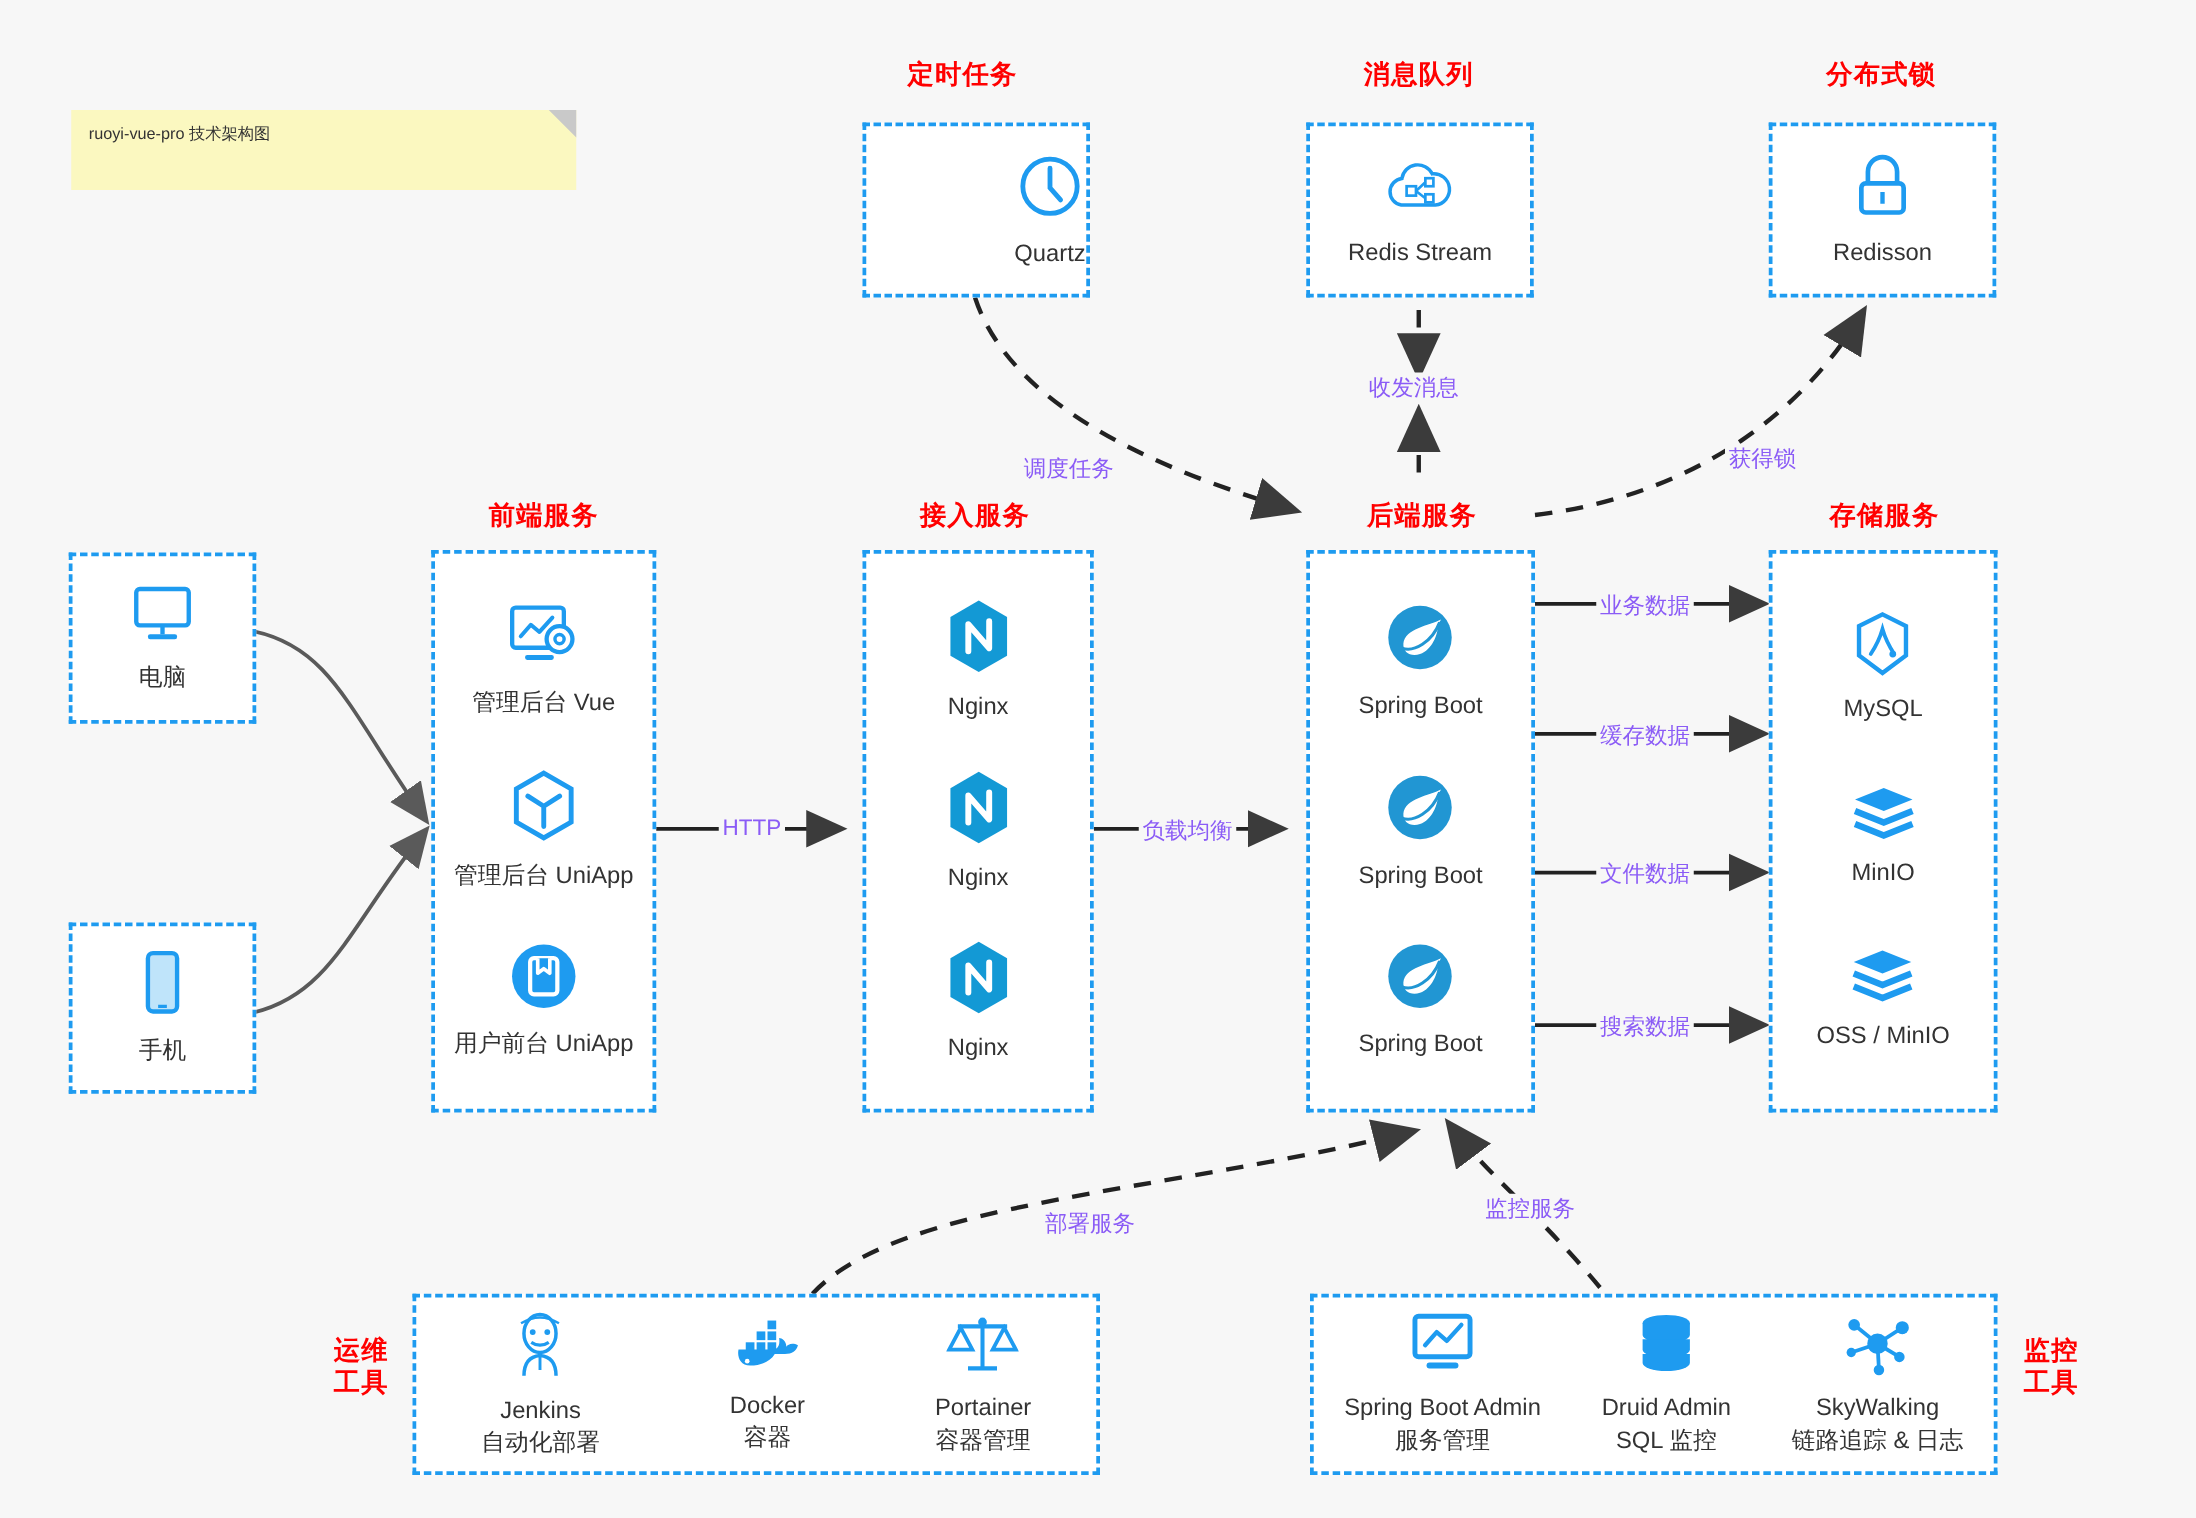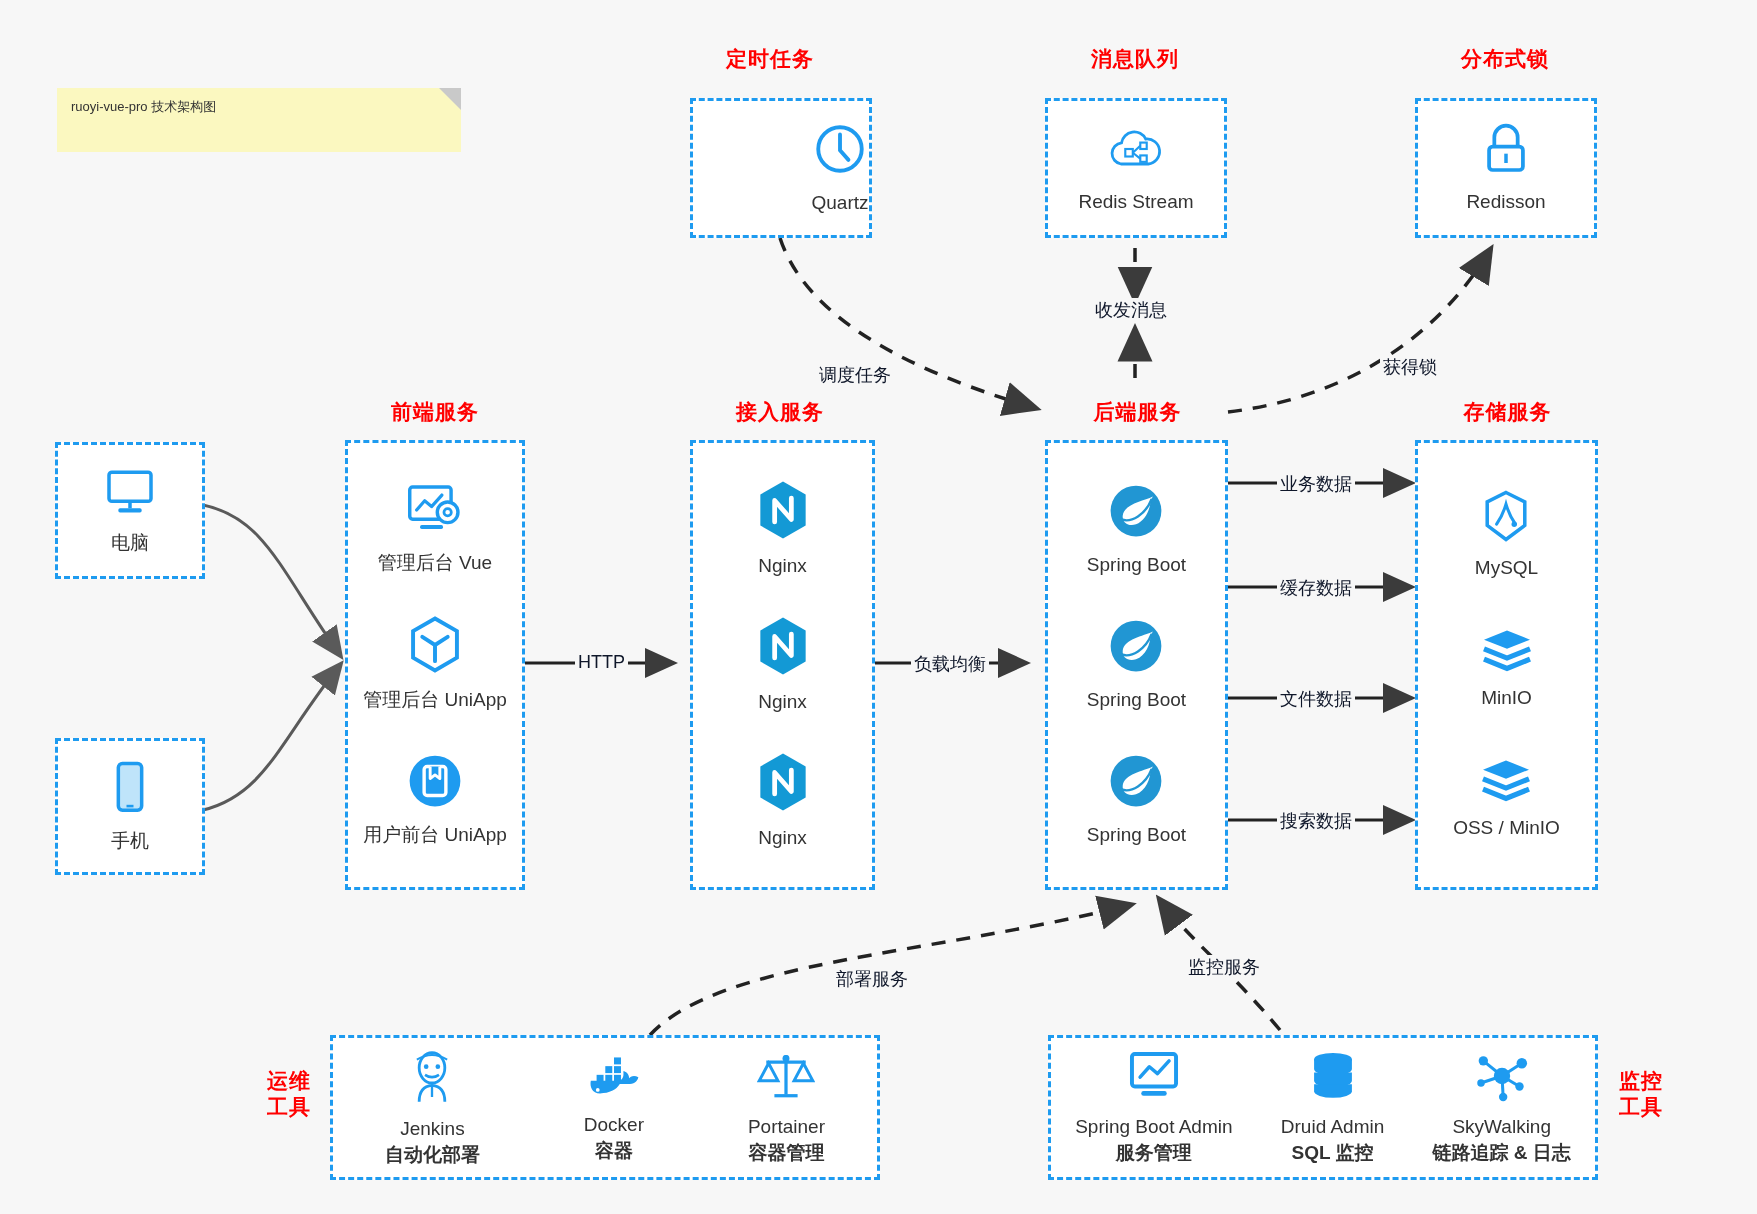--- a/index.html
+++ b/index.html
@@ -44,21 +44,20 @@
     text-align: center;
     line-height: 1.3;
     white-space: nowrap;
   }
   .node .lbl2 {
     font-size: 19px;
     color: #333333;
     text-align: right;
     line-height: 1.35;
     white-space: nowrap;
-    font-weight: bold;
   }
   .icon { display: block; }
 
   
   #note {
     position: absolute;
     left: 57px; top: 88px;
     width: 404px; height: 64px;
     background: #fbf8c0;
     padding: 9px 14px 0 14px;
@@ -72,21 +71,21 @@
     width: 0; height: 0;
     border-left: 22px solid transparent;
     border-top: 22px solid #c9c9c9;
   }
 
   
   .edge-lbl {
     position: absolute;
     background: #f7f7f7;
     font-size: 18px;
-    color: #0f172a;
+    color: #8b5cf6;
     padding: 0 3px;
     white-space: nowrap;
   }
 
   svg#wires { position: absolute; left: 0; top: 0; width: 1757px; height: 1214px; }
 </style>
 </head>
 <body>
 
 <div id="stage">

